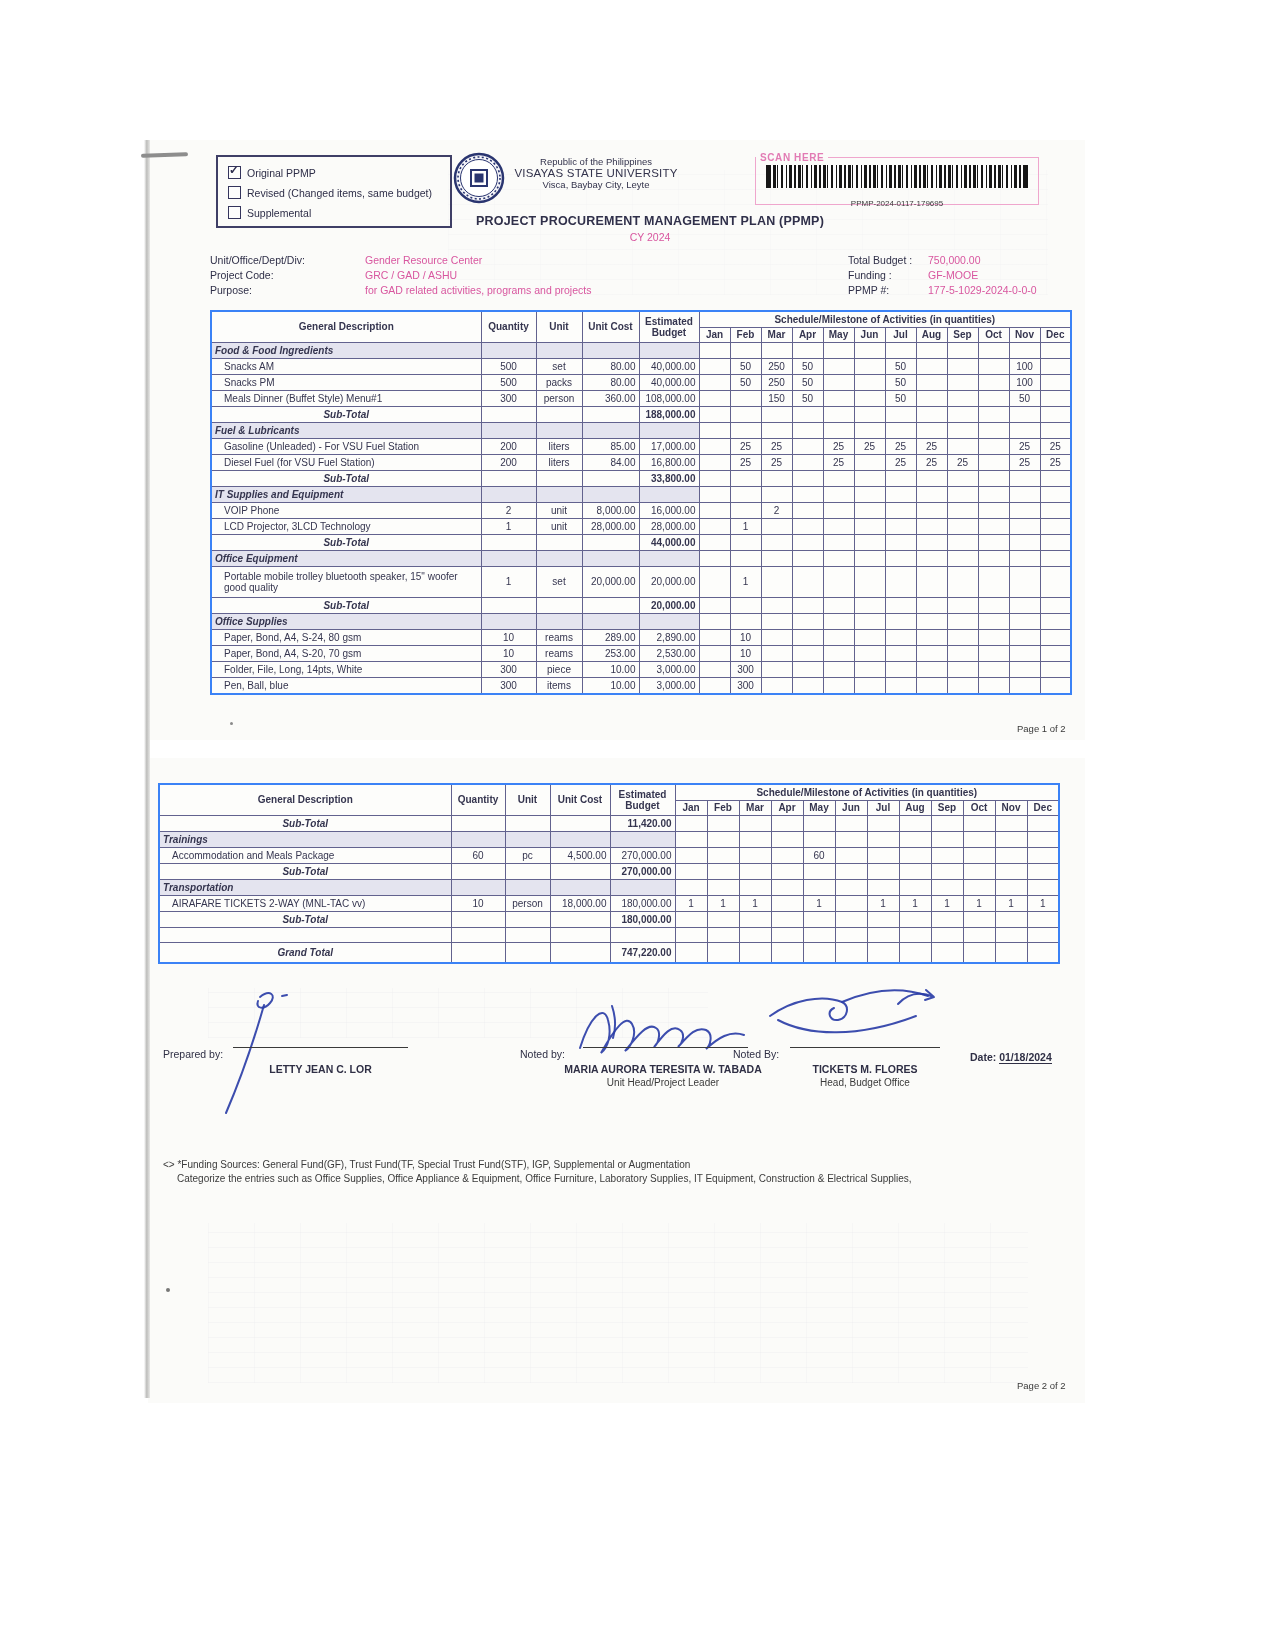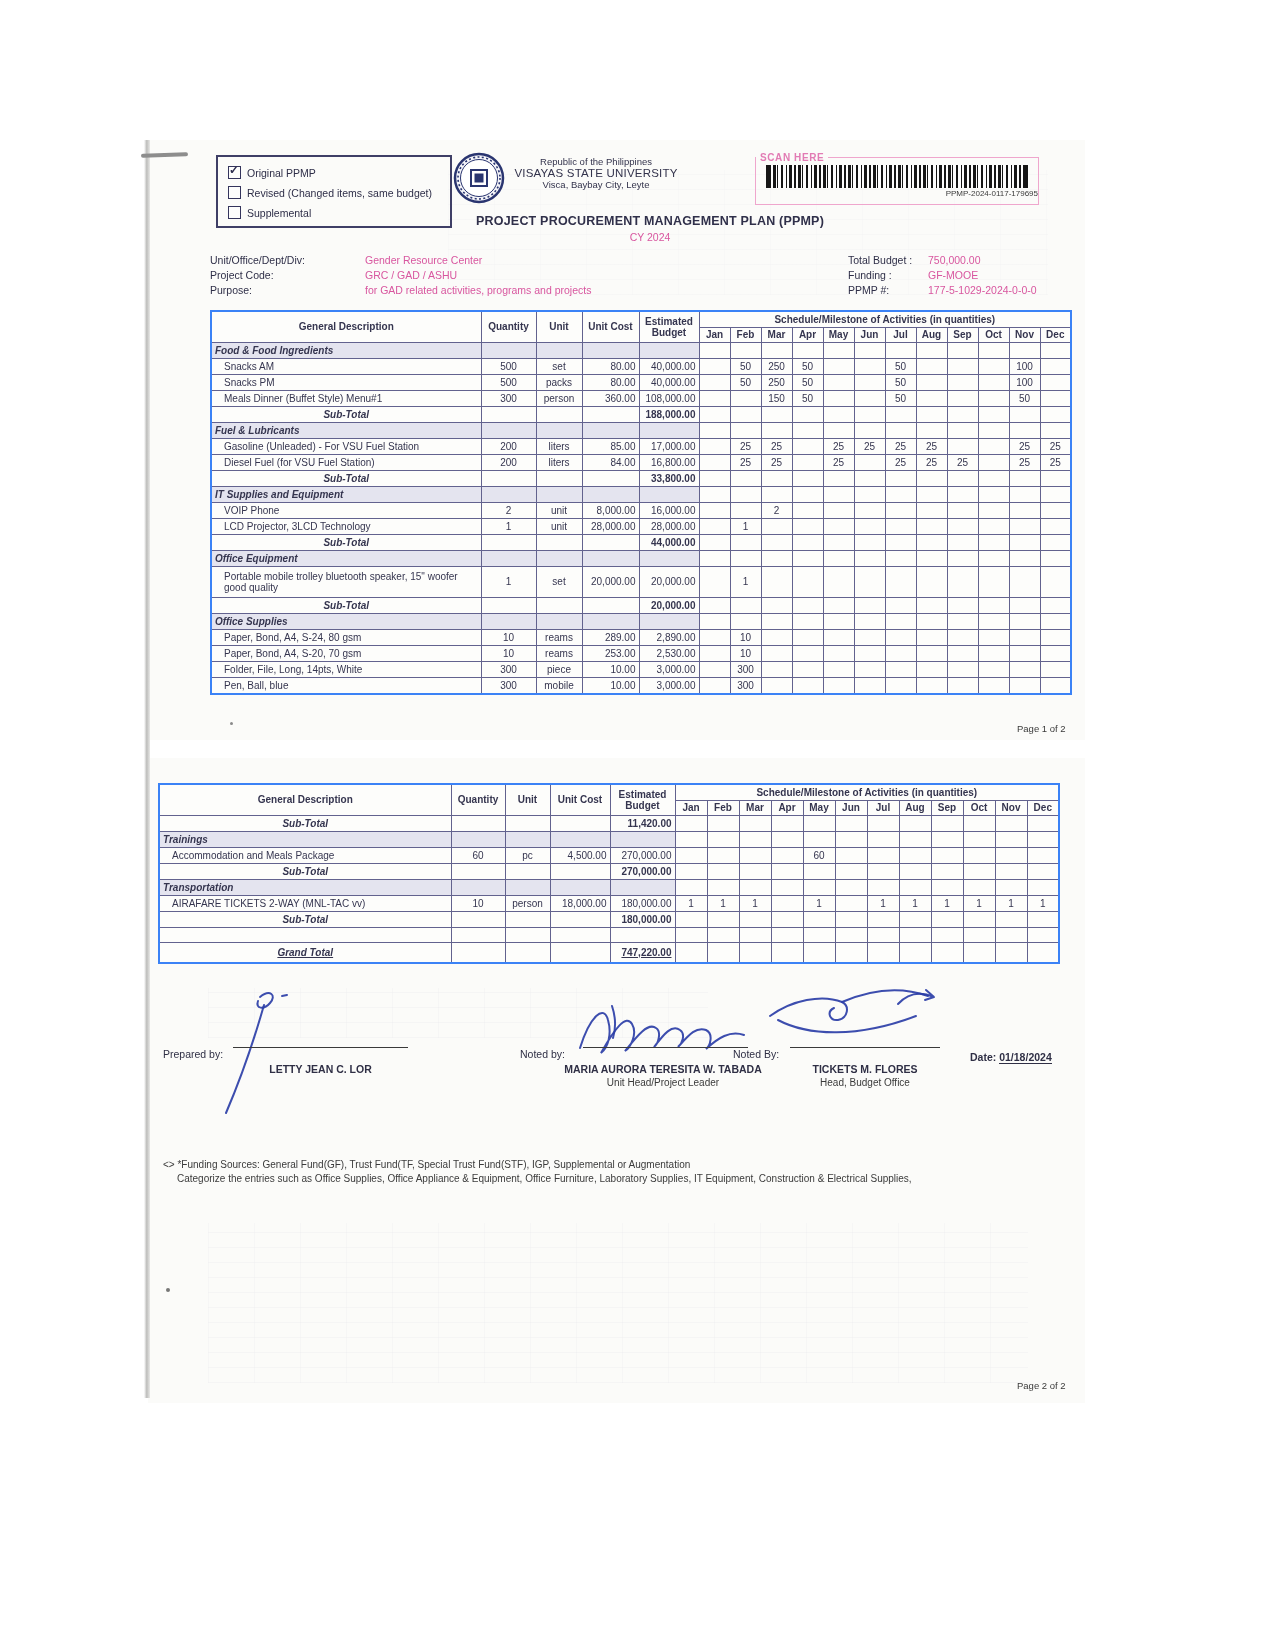--- a/index.html
+++ b/index.html
@@ -31,21 +31,21 @@
   .barcode-box{position:absolute;left:607px;top:17px;width:282px;height:46px;border:1px solid #efa6cd;}
   .scan-label{position:absolute;left:0;top:-6px;background:#fbfbf9;padding:0 4px;font-size:10px;font-weight:bold;letter-spacing:.6px;color:#e27bb4;}
   .bars{margin:7px 10px 0 10px;height:23px;border-left:3px solid #161616;border-right:3px solid #161616;
     background:repeating-linear-gradient(90deg,
       #161616 0 2px, #fdfdfd 2px 4px,
       #161616 4px 7px, #fdfdfd 7px 8px,
       #161616 8px 9px, #fdfdfd 9px 12px,
       #161616 12px 14px, #fdfdfd 14px 17px,
       #161616 17px 18px, #fdfdfd 18px 20px,
       #161616 20px 23px, #fdfdfd 23px 25px);}
-  .bc-number{text-align:right;font-size:8px;color:#3a3a3a;margin-top:1px;}
+  .bc-number{text-align:center;font-size:8px;color:#3a3a3a;margin-top:11px;}
   .doc-title{position:absolute;left:252px;top:74px;width:500px;text-align:center;font-size:12.5px;font-weight:bold;color:#30304a;letter-spacing:.2px;}
   .doc-cy{position:absolute;left:252px;top:91px;width:500px;text-align:center;font-size:10.5px;color:#d8569f;}
   
   .info-left{position:absolute;left:62px;top:114px;font-size:10.5px;color:#2f2f48;}
   .info-left .row{display:flex;height:15px;}
   .info-left .lbl{width:155px;flex:0 0 auto;}
   .info-right{position:absolute;left:700px;top:114px;font-size:10.5px;color:#2f2f48;}
   .info-right .row{display:flex;height:15px;}
   .info-right .lbl{width:80px;flex:0 0 auto;}
   .pink{color:#d8569f;}
@@ -57,21 +57,21 @@
   .t1{position:absolute;left:62px;top:170px;width:860px;}
   .t2{position:absolute;left:10px;top:25px;width:900px;}
   .c-desc{text-align:left;}
   .c-desc.item{padding-left:12px;}
   .c-desc.center{text-align:center;font-weight:bold;font-style:italic;}
   .c-qty,.c-unit,.c-month{text-align:center;}
   .c-cost,.c-budget{text-align:right;padding-right:4px;}
   tr.cat td:nth-child(-n+5){background:#e4e4ef;}
   tr.cat .c-desc{font-weight:bold;font-style:italic;}
   tr.subtotal .c-budget,tr.grandtotal .c-budget{font-weight:bold;}
-  tr.grandtotal td{height:19px;text-decoration:underline;}
+  tr.grandtotal td{height:19px;}
   tr.tall td{height:30px;}
   tr.emptyrow td{height:14px;}
   .page-label{position:absolute;font-size:9.5px;color:#3a3a3a;}
   
   .sig-area{position:absolute;left:0;top:0;width:937px;font-size:10.5px;color:#2f2f45;}
   .sig-label{position:absolute;white-space:nowrap;}
   .sig-line{display:inline-block;border-bottom:1.4px solid #3a3a3a;height:1px;vertical-align:bottom;}
   .sig-name{position:absolute;font-weight:bold;font-size:10.5px;text-align:center;white-space:nowrap;}
   .sig-title{position:absolute;font-size:10px;text-align:center;white-space:nowrap;color:#3a3a3a;}
   .sig-svg{position:absolute;pointer-events:none;}
@@ -574,21 +574,21 @@
             <td class="c-month"></td>
             <td class="c-month"></td>
             <td class="c-month"></td>
             <td class="c-month"></td>
             <td class="c-month"></td>
             <td class="c-month"></td>
           </tr>
           <tr>
             <td class="c-desc item">Pen, Ball, blue</td>
             <td class="c-qty">300</td>
-            <td class="c-unit">mobile</td>
+            <td class="c-unit">items</td>
             <td class="c-cost">10.00</td>
             <td class="c-budget">3,000.00</td>
             <td class="c-month"></td>
             <td class="c-month">300</td>
             <td class="c-month"></td>
             <td class="c-month"></td>
             <td class="c-month"></td>
             <td class="c-month"></td>
             <td class="c-month"></td>
             <td class="c-month"></td>

